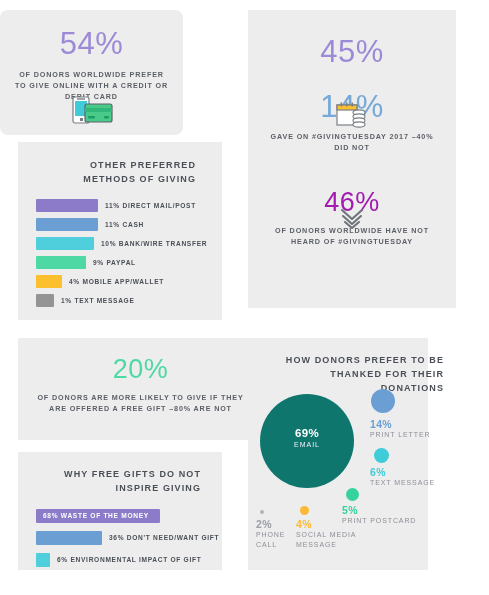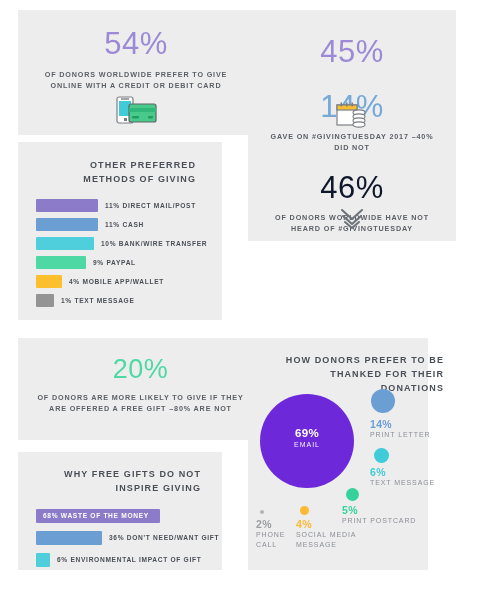--- a/index.html
+++ b/index.html
@@ -37,42 +37,42 @@
     font-size:9px;
     font-weight:bold;
     color:#4a4f57;
     letter-spacing:1.1px;
     line-height:1.55;
     text-transform:uppercase;
     text-align:right;
   }
 
   
-  #p1{left:18px;top:10px;width:236px;height:125px;}
+  #p1{left:0;top:10px;width:183px;height:125px;border-radius:8px;}
   #p1 .bignum{font-size:31px;color:#9d8ad6;margin-top:18px;}
   #p1 .caption{margin-top:10px;padding:0 12px;}
   .cardicon{position:absolute;left:50%;margin-left:-23px;top:86px;width:46px;height:30px;}
 
   
   #p2{left:18px;top:142px;width:204px;height:178px;}
   #p2 .sectitle{margin:17px 0 0 18px;width:160px;}
   .barlist{margin:12px 0 0 18px;}
   .barrow{display:flex;align-items:center;height:13px;margin-bottom:6px;}
   .bar{height:13px;border-radius:1px;flex:0 0 auto;}
   .barlabel{
     font-size:6.6px;font-weight:bold;color:#4a4f57;
     letter-spacing:0.7px;margin-left:7px;white-space:nowrap;
     text-transform:uppercase;
   }
 
   
-  #p3{left:248px;top:10px;width:208px;height:231px;}
+  #p3{left:248px;top:10px;width:208px;height:298px;}
   #p3 .n45{font-size:31px;color:#9d8ad6;margin-top:26px;}
   #p3 .n14{font-size:31px;color:#74a9d8;margin-top:24px;}
-  #p3 .n46{font-size:31px;color:#0f172a;margin-top:19px;}
+  #p3 .n46{font-size:27px;color:#a21caf;margin-top:36px;}
   #p3 .caption{margin-top:9px;padding:0 22px;}
   .calicon{position:absolute;left:50%;margin-left:-17px;top:91px;width:34px;height:30px;}
   .chevicon{position:absolute;left:50%;margin-left:-13px;top:196px;width:26px;height:26px;}
 
   
   #p4{left:18px;top:338px;width:245px;height:102px;}
   #p4 .bignum{font-size:27px;color:#4ed9a4;margin-top:18px;}
   #p4 .caption{margin-top:9px;padding:0 14px;}
 
   
@@ -225,21 +225,21 @@
       </div>
 
     </div>
   </div>
 
   <div class="panel" id="p6">
     <div class="sectitle">HOW DONORS PREFER TO BE THANKED FOR THEIR DONATIONS</div>
 
     <div class="bubblewrap">
 
-      <div class="bubble" style="left:12px;top:56px;width:94px;height:94px;background:#6d28d9;">
+      <div class="bubble" style="left:12px;top:56px;width:94px;height:94px;background:#0f766e;">
         <div class="inbub" style="top:33px;">
           <div class="ipct">69%</div>
           <div class="iname">EMAIL</div>
         </div>
       </div>
 
       <div class="bubble" style="left:123px;top:51px;width:24px;height:24px;background:#6b9fd4;"></div>
       <div class="blabel" style="left:122px;top:80px;">
         <div class="bpct" style="color:#6b9fd4;">14%</div>
         <div class="bname">PRINT LETTER</div>

